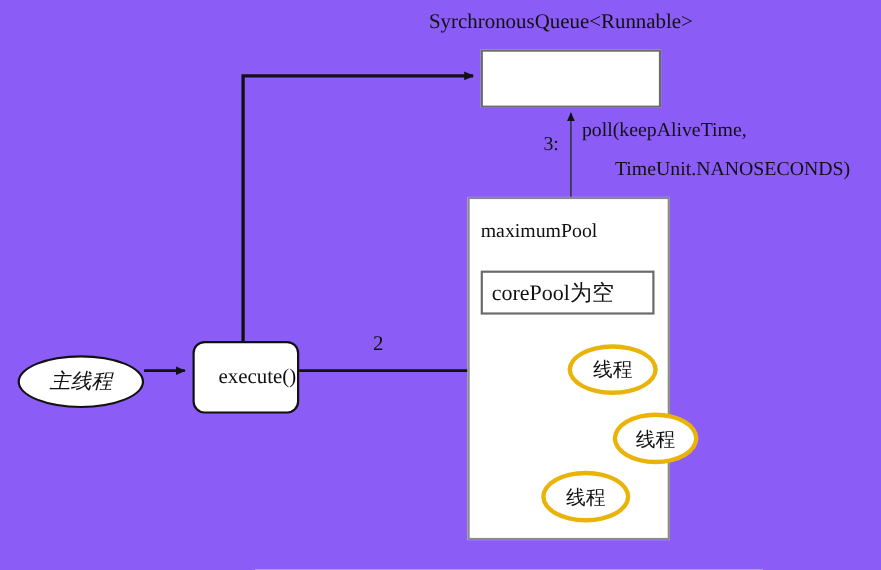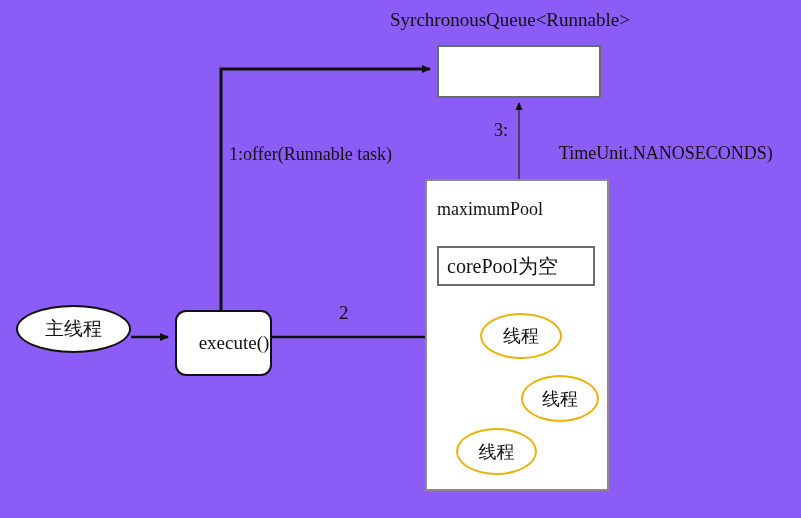--- a/index.html
+++ b/index.html
@@ -83,29 +83,31 @@
     justify-content: flex-start;
     padding-left: 8px;
   }
   
   .ellipse {
     border-radius: 50%;
     background: #ffffff;
   }
   .main-thread {
     left: 16px;
-    top: 305px;
+    top: 323px;
     width: 115px;
     height: 48px;
     border: 2px solid #111111;
     font-size: 19px;
+    font-style: italic;
   }
   .worker {
-    border: 2px solid #eab308;
-    font-size: 18px;
+    border: 4px solid #eab308;
+    font-size: 18px;
+    margin-left: 36px;
   }
   .worker-1 {
     left: 480px;
     top: 313px;
     width: 82px;
     height: 46px;
   }
   .worker-2 {
     left: 521px;
     top: 375px;
@@ -197,18 +199,18 @@
   <div class="node corepool-box">corePool为空</div>
 
   <div class="node ellipse worker worker-1">线程</div>
   <div class="node ellipse worker worker-2">线程</div>
   <div class="node ellipse worker worker-3">线程</div>
 
   <div class="node ellipse main-thread">主线程</div>
 
   <div class="node execute-box">execute()</div>
 
-  <div class="label lbl-offer">1:offer(Runnable task)</div>
   <div class="label lbl-two">2</div>
   <div class="label lbl-three">3:</div>
+  <div class="label lbl-poll1">poll(keepAliveTime,</div>
   <div class="label lbl-poll2">TimeUnit.NANOSECONDS)</div>
 
 </div>
 
 </body></html>

